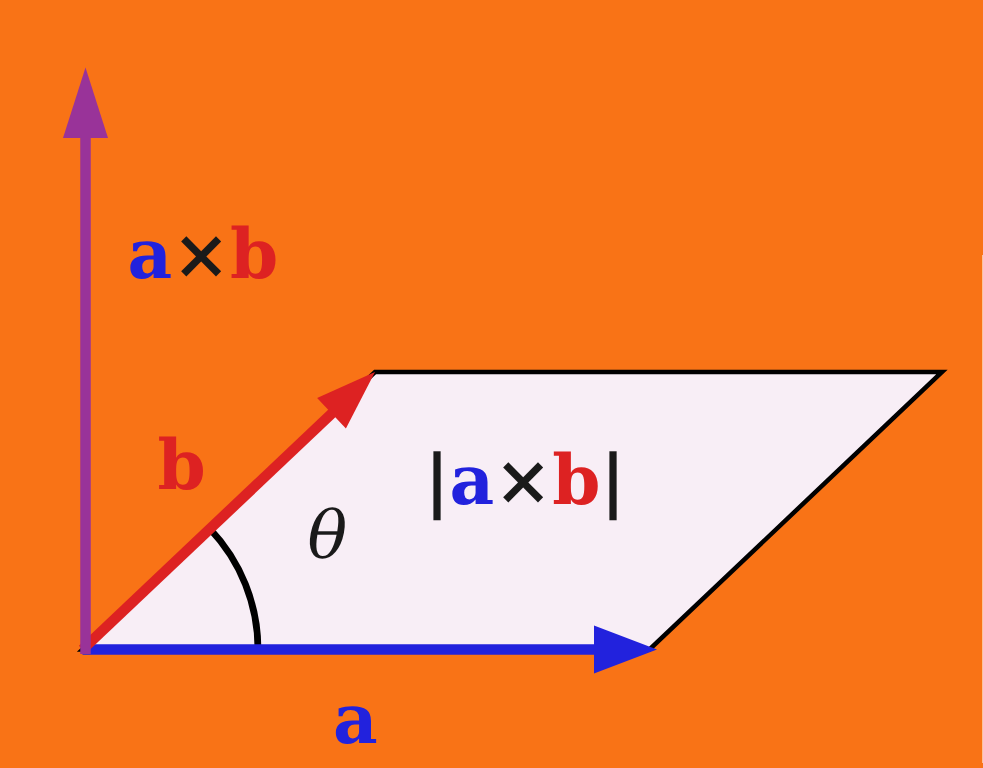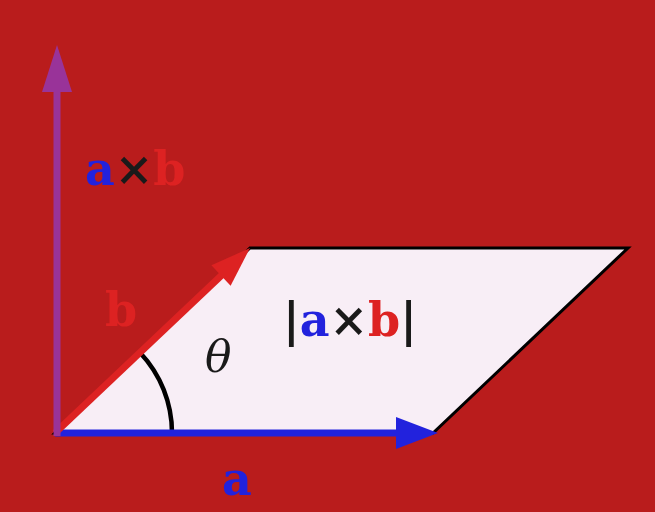--- a/index.html
+++ b/index.html
@@ -5,21 +5,21 @@
   html, body {
     margin: 0;
     padding: 0;
     background: #ffffff;
     font-family: "DejaVu Serif", serif;
   }
   .stage {
     position: relative;
     width: 655px;
     height: 512px;
-    background: #b91c1c;
+    background: #f97316;
     overflow: hidden;
   }
   svg { display: block; }
   .vec-label {
     font-family: "DejaVu Serif", serif;
     font-weight: bold;
     font-size: 46px;
   }
   .theta-label {
     font-family: "DejaVu Serif", serif;

